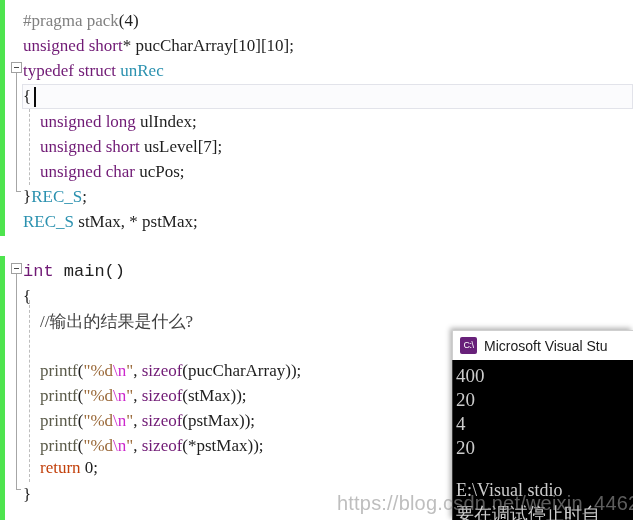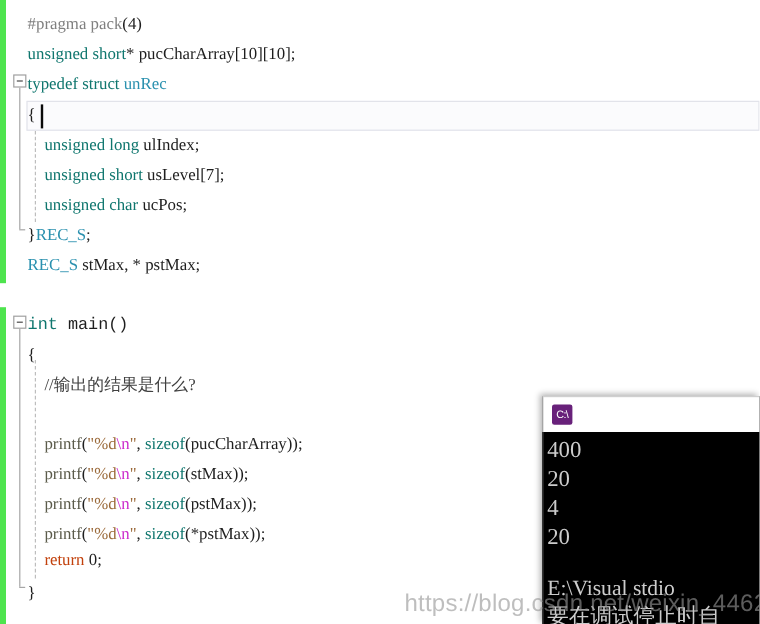--- a/index.html
+++ b/index.html
@@ -91,21 +91,21 @@
   }
 
   
   .line {
     position: absolute;
     left: 23px;
     height: 25px;
     line-height: 25px;
     white-space: pre;
     font-family: "Liberation Serif", "DejaVu Serif", serif;
-    font-size: 14px;
+    font-size: 17px;
     color: #1e1e1e;
   }
 
   
   #current-line {
     position: absolute;
     left: 22px;
     top: 84px;
     width: 611px;
     height: 25px;
@@ -117,21 +117,21 @@
   #caret {
     position: absolute;
     left: 34px;
     top: 87px;
     width: 2px;
     height: 20px;
     background: #0a0a0a;
   }
 
   
-  .kw        { color: #0f766e; }
+  .kw        { color: #701a75; }
   .kw-ctrl   { color: #c2410c; }
   .type      { color: #2b91af; }
   .pp        { color: #808080; }
   .str       { color: #9b6a3a; }
   .esc       { color: #cc28cc; }
   .cmt       { color: #404040; }
   .fn        { color: #5b5b4a; }
   .plain     { color: #1e1e1e; }
 
   
@@ -269,20 +269,21 @@
       <div class="line" style="top: 455px;"><span class="plain">    </span><span class="kw-ctrl">return</span><span class="plain"> 0;</span></div>
       <div class="line" style="top: 482px;"><span class="plain">}</span></div>
     </div>
 </div>
 
 <div id="console-window">
   <div id="console-titlebar">
     <div id="console-icon">
       <span>C:\</span>
     </div>
+    <div id="console-title">Microsoft Visual Stu</div>
   </div>
   <div id="console-body">
       <div class="console-line">400</div>
       <div class="console-line">20</div>
       <div class="console-line">4</div>
       <div class="console-line">20</div>
       <div class="console-line" style="height: 18px;"></div>
       <div class="console-line path">E:\Visual stdio</div>
       <div class="console-line cjk">要在调试停止时自</div>
     </div>

